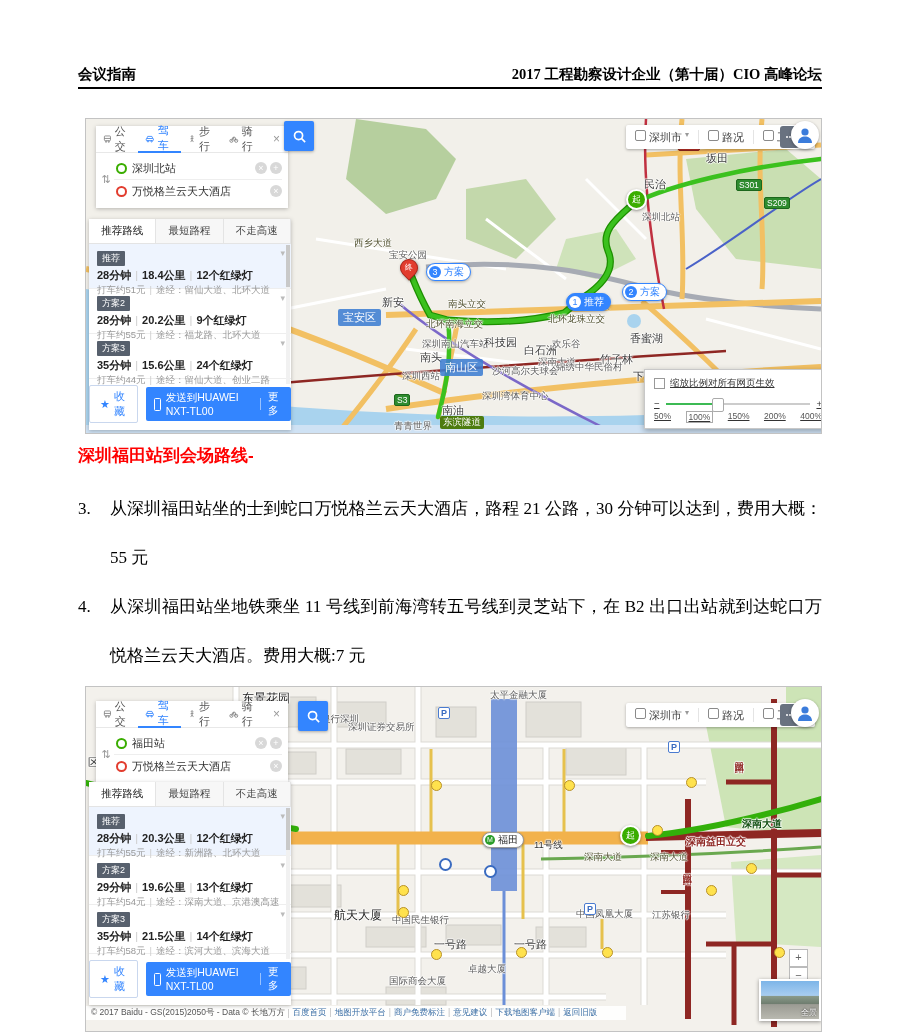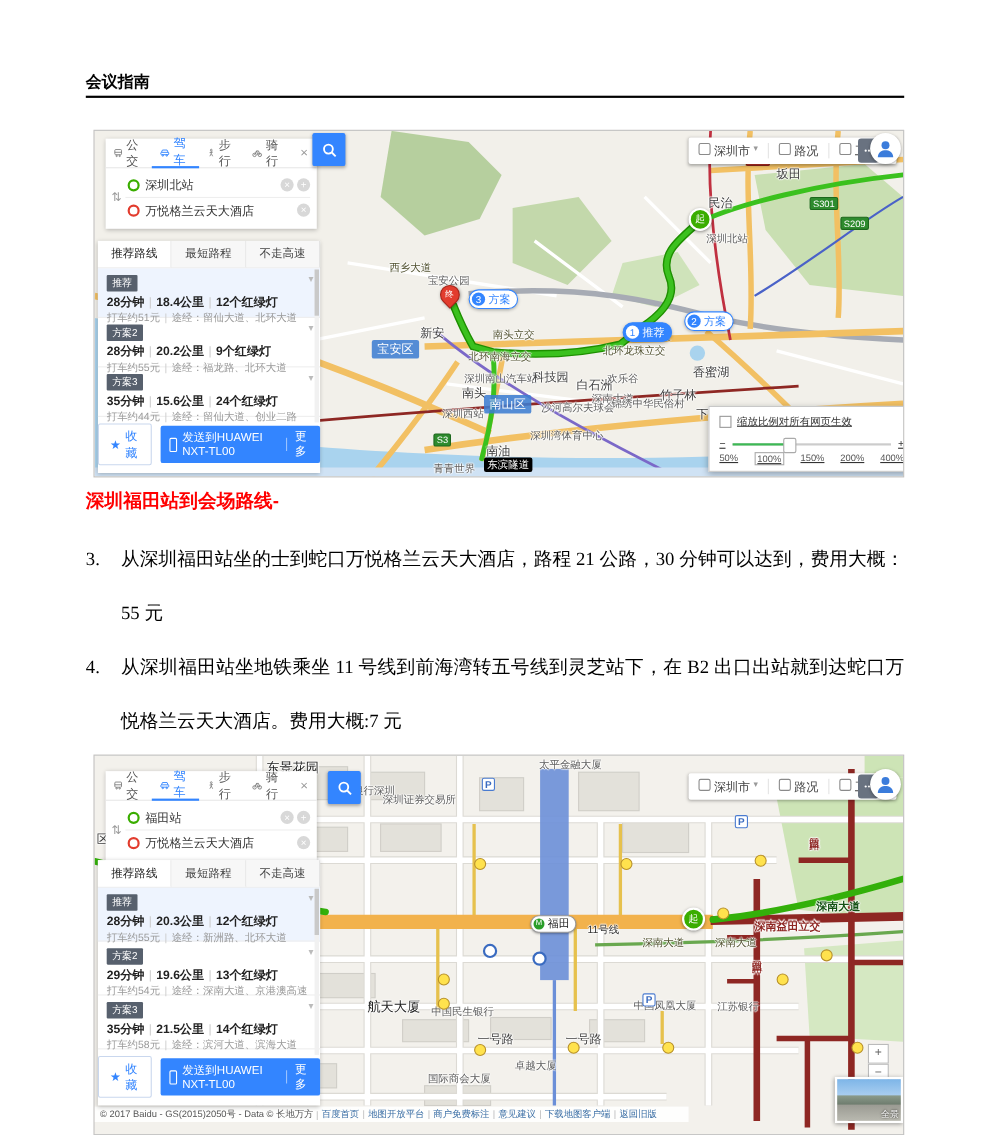--- a/index.html
+++ b/index.html
@@ -21,21 +21,21 @@
   .bluestrip{left:0;width:100%;height:8px;background:#cfe2f4;}
 
   
   .ml{position:absolute;font-size:10px;color:#4a4a4a;white-space:nowrap;
       text-shadow:1px 0 1px #fff,-1px 0 1px #fff,0 1px 1px #fff,0 -1px 1px #fff;z-index:3;}
   .ml-town{font-size:11px;color:#3c3c3c;}
   .ml-bold-town{font-size:12px;font-weight:normal;color:#222;}
   .ml-district{background:rgba(62,125,210,.88);color:#fff;padding:1px 5px;border-radius:2px;font-size:11px;text-shadow:none;}
   .ml-poi{color:#5c5c5c;font-size:9.5px;}
   .ml-roadname{color:#50502e;font-size:9.5px;}
-  .ml-roadplate{background:#000000;color:#fff;padding:0 3px;border-radius:2px;font-size:9.5px;text-shadow:none;}
+  .ml-roadplate{background:#4d7c0f;color:#fff;padding:0 3px;border-radius:2px;font-size:9.5px;text-shadow:none;}
   .ml-bdg-grn{background:#2e8b2e;color:#fff;border:1px solid #1c671c;border-radius:2px;font-size:8.5px;padding:0 2px;text-shadow:none;}
   .ml-bdg-red{background:#c23228;color:#fff;border:1px solid #8f241c;border-radius:2px;font-size:8.5px;padding:0 2px;text-shadow:none;}
   .ml-darkred{color:#8e2723;font-weight:bold;font-size:10px;}
   .ml-darkred-vert{color:#8e2723;font-size:10px;writing-mode:vertical-rl;letter-spacing:1px;}
   .ml-onroute-grn{color:#145214;font-weight:bold;font-size:10px;}
   .ml-smalldark{color:#333;font-size:9.5px;}
   .ml-p{background:#fff;border:1px solid #4a7bd0;color:#3a6bc0;font-weight:bold;font-size:9px;padding:0 2px;border-radius:2px;text-shadow:none;}
 
   .exit-y{position:absolute;width:9px;height:9px;border-radius:50%;background:#ffe24d;border:1px solid #b8912a;z-index:3;}
   .exit-b{position:absolute;width:9px;height:9px;border-radius:50%;background:#fff;border:2px solid #3a6bc0;z-index:3;}
@@ -137,20 +137,21 @@
     background:linear-gradient(180deg,#7db5e8 0%,#a8cdf0 38%,#8a9a8a 40%,#6f7d6f 60%,#9b9b93 62%,#b9b9b0 100%);}
   .pano .pl{position:absolute;right:2px;bottom:1px;color:#fff;font-size:8px;text-shadow:0 0 2px #000;}
   .zbtn{position:absolute;width:17px;height:16px;background:#fff;border:1px solid #bbb;z-index:9;
     text-align:center;line-height:15px;font-size:11px;color:#666;}
 </style>
 </head>
 <body>
 
 <div class="abs doc-header">
   <span>会议指南</span>
+  <span>2017 工程勘察设计企业（第十届）CIO 高峰论坛</span>
 </div>
 
 <div class="abs map" style="left:85px;top:118px;width:735px;height:314px;">
   <svg class="bg" viewBox="0 0 735 314" preserveAspectRatio="none">
     <rect width="735" height="314" fill="#f2f0ea"></rect>
     <path d="M270,0 L340,10 L370,40 L350,80 L300,95 L260,60 Z" fill="#b6cf9e"></path>
     <path d="M380,70 L440,60 L470,100 L430,140 L380,120 Z" fill="#c3d8ab"></path>
     <path d="M600,40 L700,30 L735,60 L735,150 L650,140 L610,90 Z" fill="#c9dfb2"></path>
     <path d="M480,120 L530,110 L550,140 L510,160 L470,150 Z" fill="#cfe3ba"></path>
     <path d="M0,170 L30,175 L70,200 L50,230 L110,255 L80,314 L0,314 Z" fill="#a9d3ee"></path>

